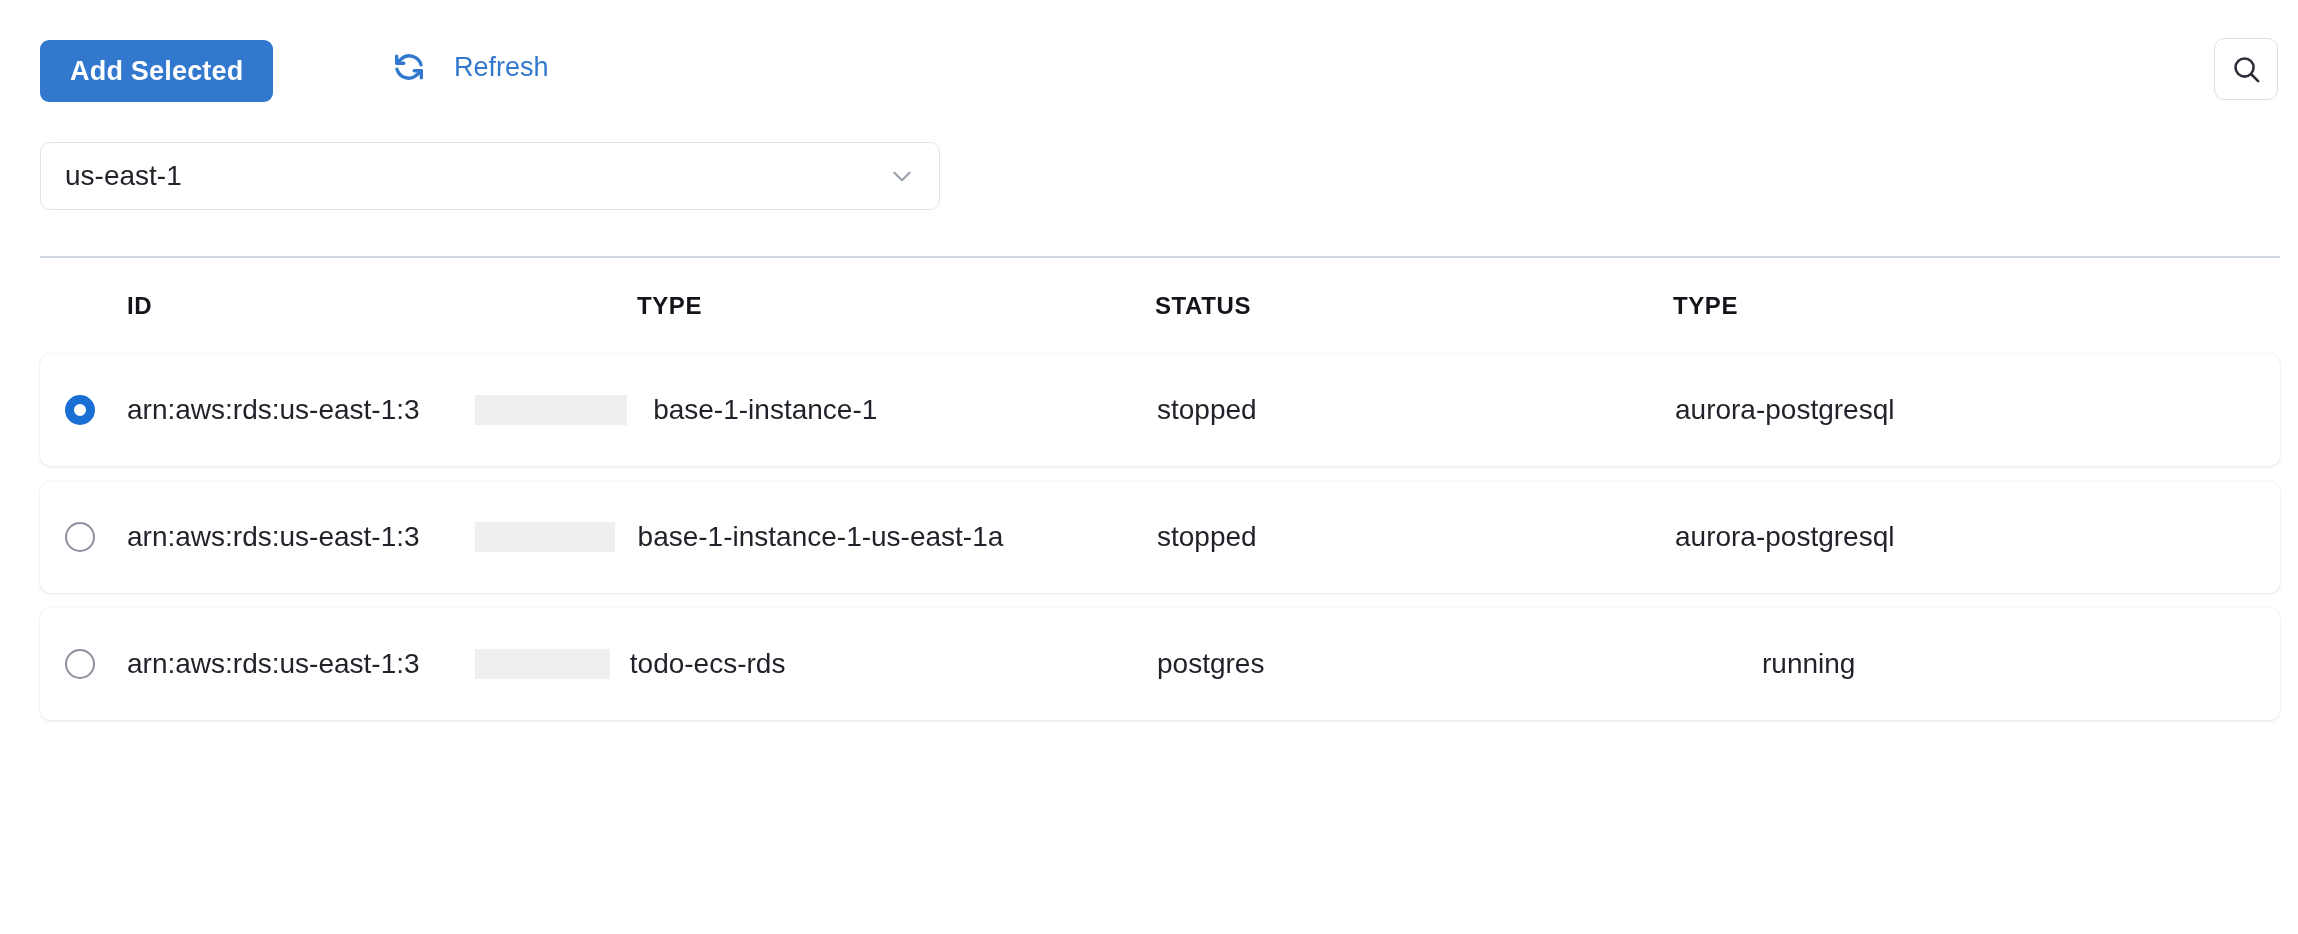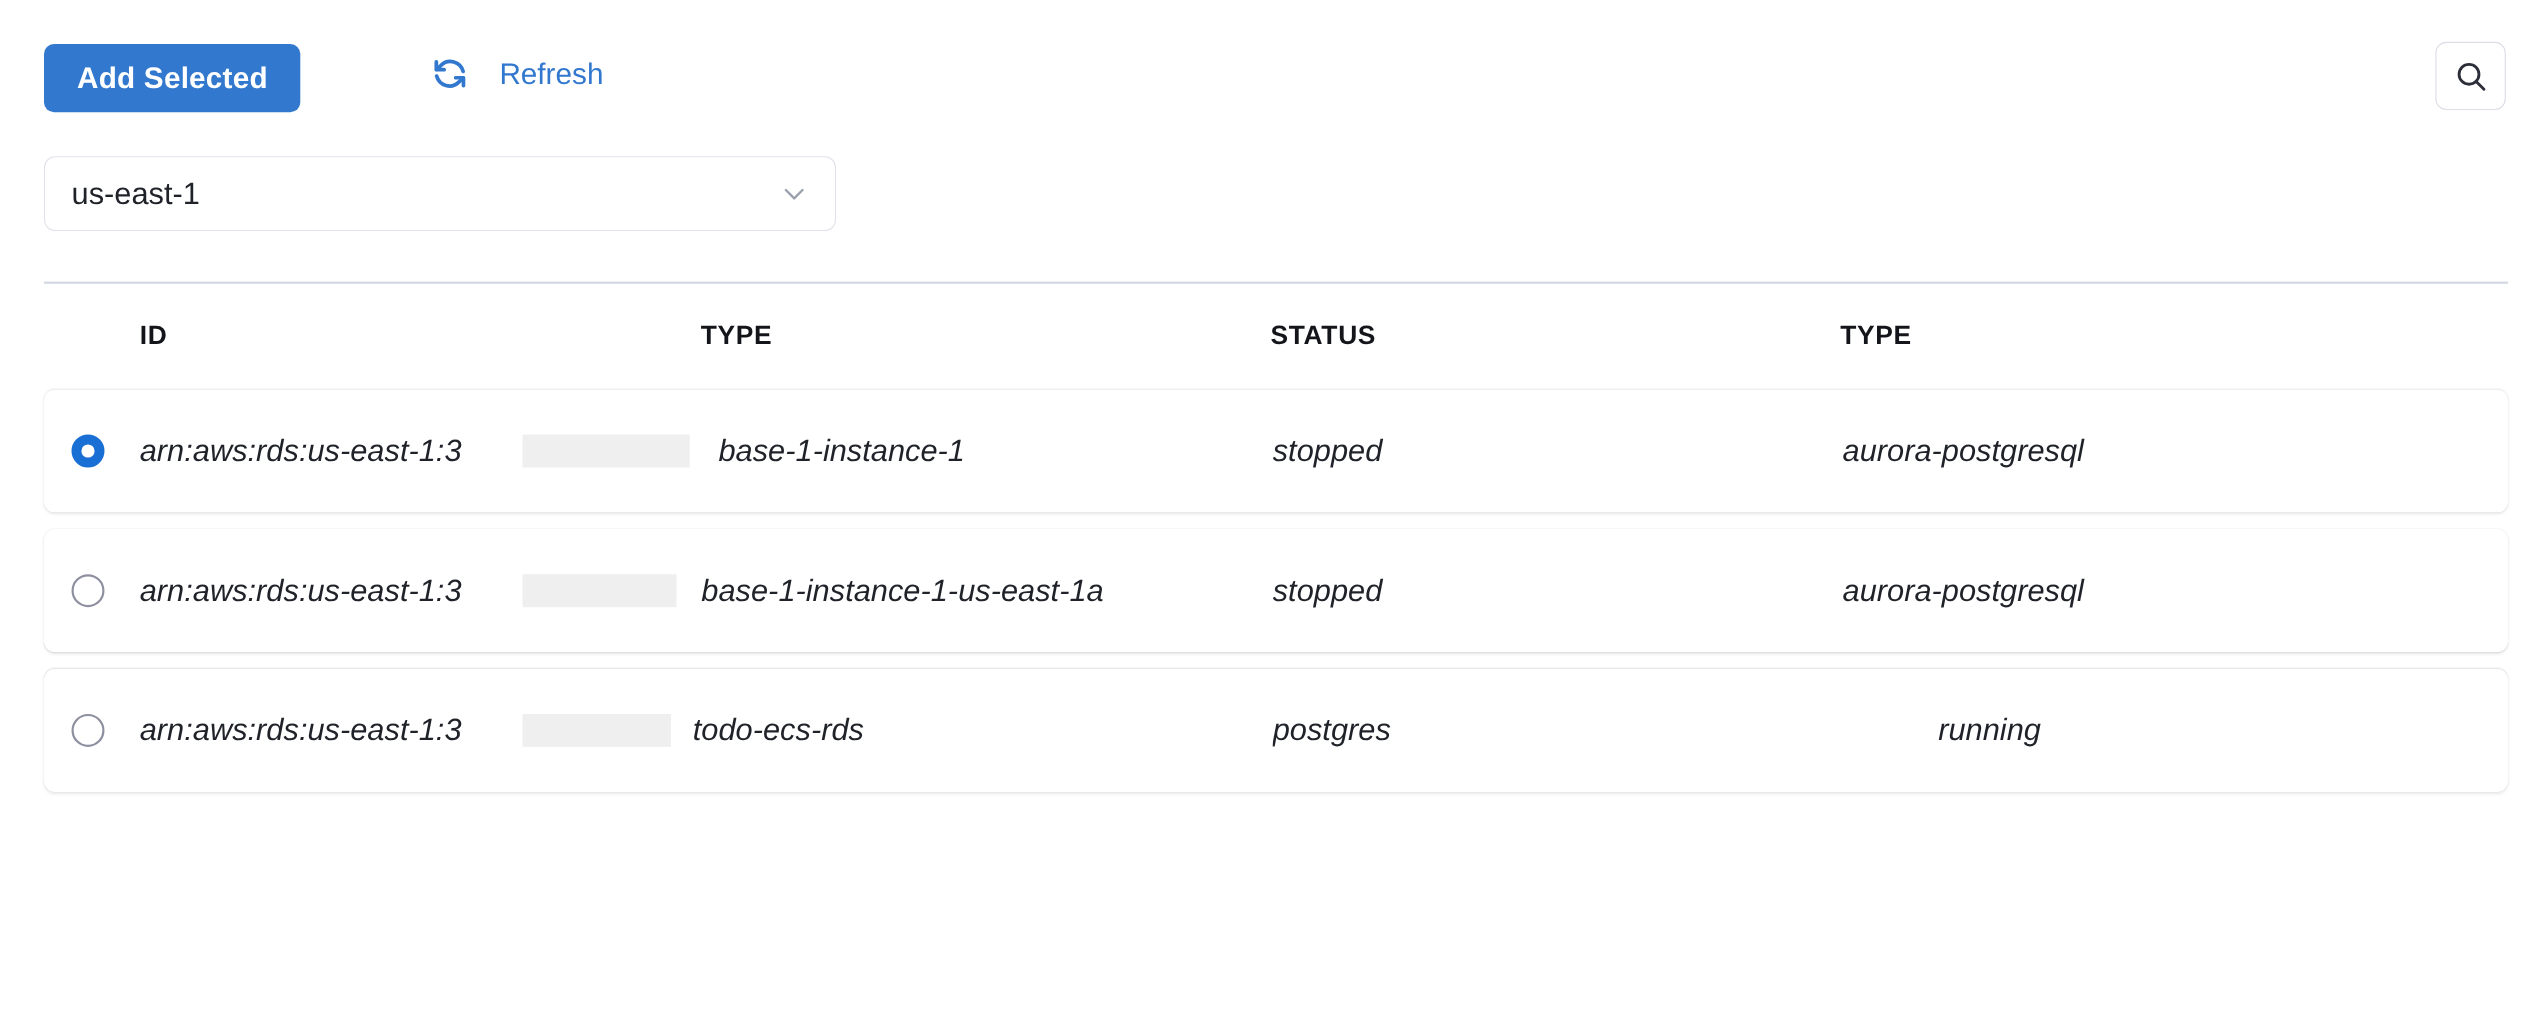--- a/index.html
+++ b/index.html
@@ -75,21 +75,21 @@
 
   
   .region-wrap {
     position: relative;
     height: 90px;
   }
   .region-select {
     position: absolute;
     left: 40px;
     top: 12px;
-    width: 720px;
+    width: 900px;
     height: 68px;
     border: 1px solid #e2e2ea;
     border-radius: 10px;
     background: #ffffff;
     display: flex;
     align-items: center;
     padding: 0 24px;
     cursor: pointer;
   }
   .region-value {
@@ -135,21 +135,20 @@
   .row {
     position: relative;
     display: flex;
     align-items: center;
     height: 112px;
     width: 2240px;
     background: #ffffff;
     border-radius: 10px;
     box-shadow: 0 1px 3px rgba(22, 30, 48, 0.10), 0 0 1px rgba(22,30,48,0.12);
     margin-bottom: 15px;
-    font-style: italic;
   }
 
   .radio {
     width: 30px;
     height: 30px;
     border-radius: 50%;
     border: 2px solid #8e90a0;
     background: #ffffff;
     margin-left: 25px;
     cursor: pointer;

